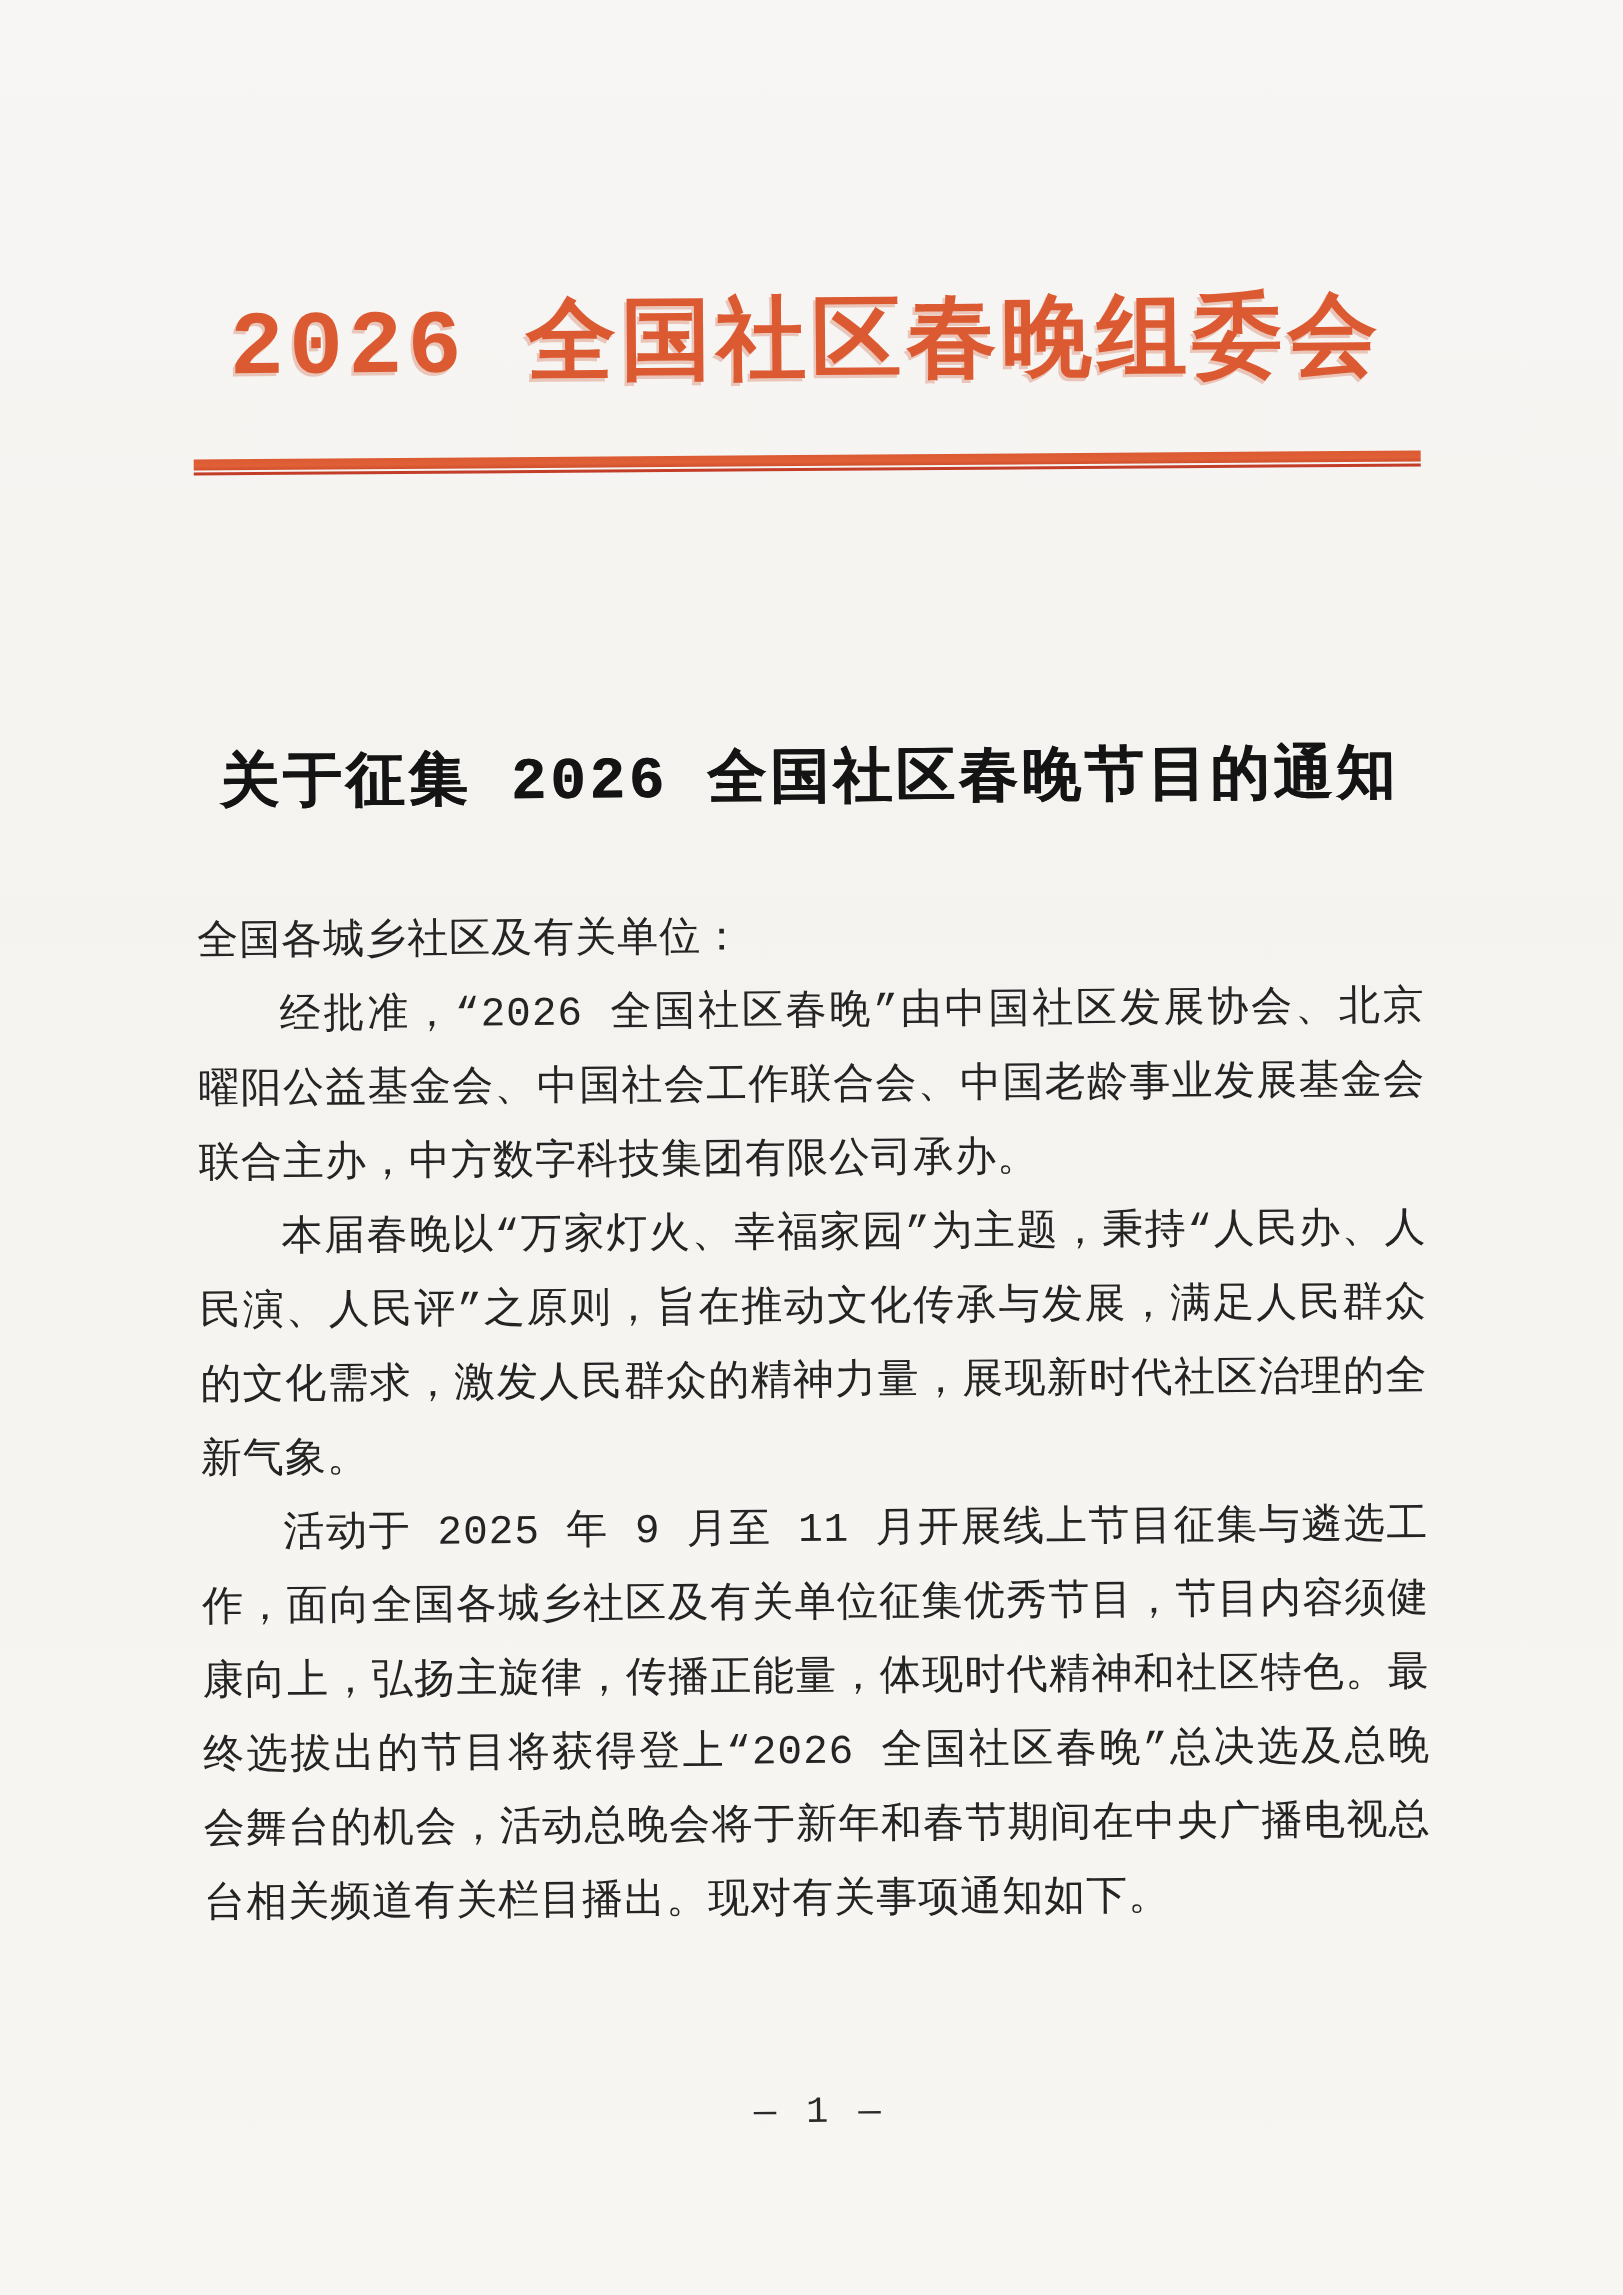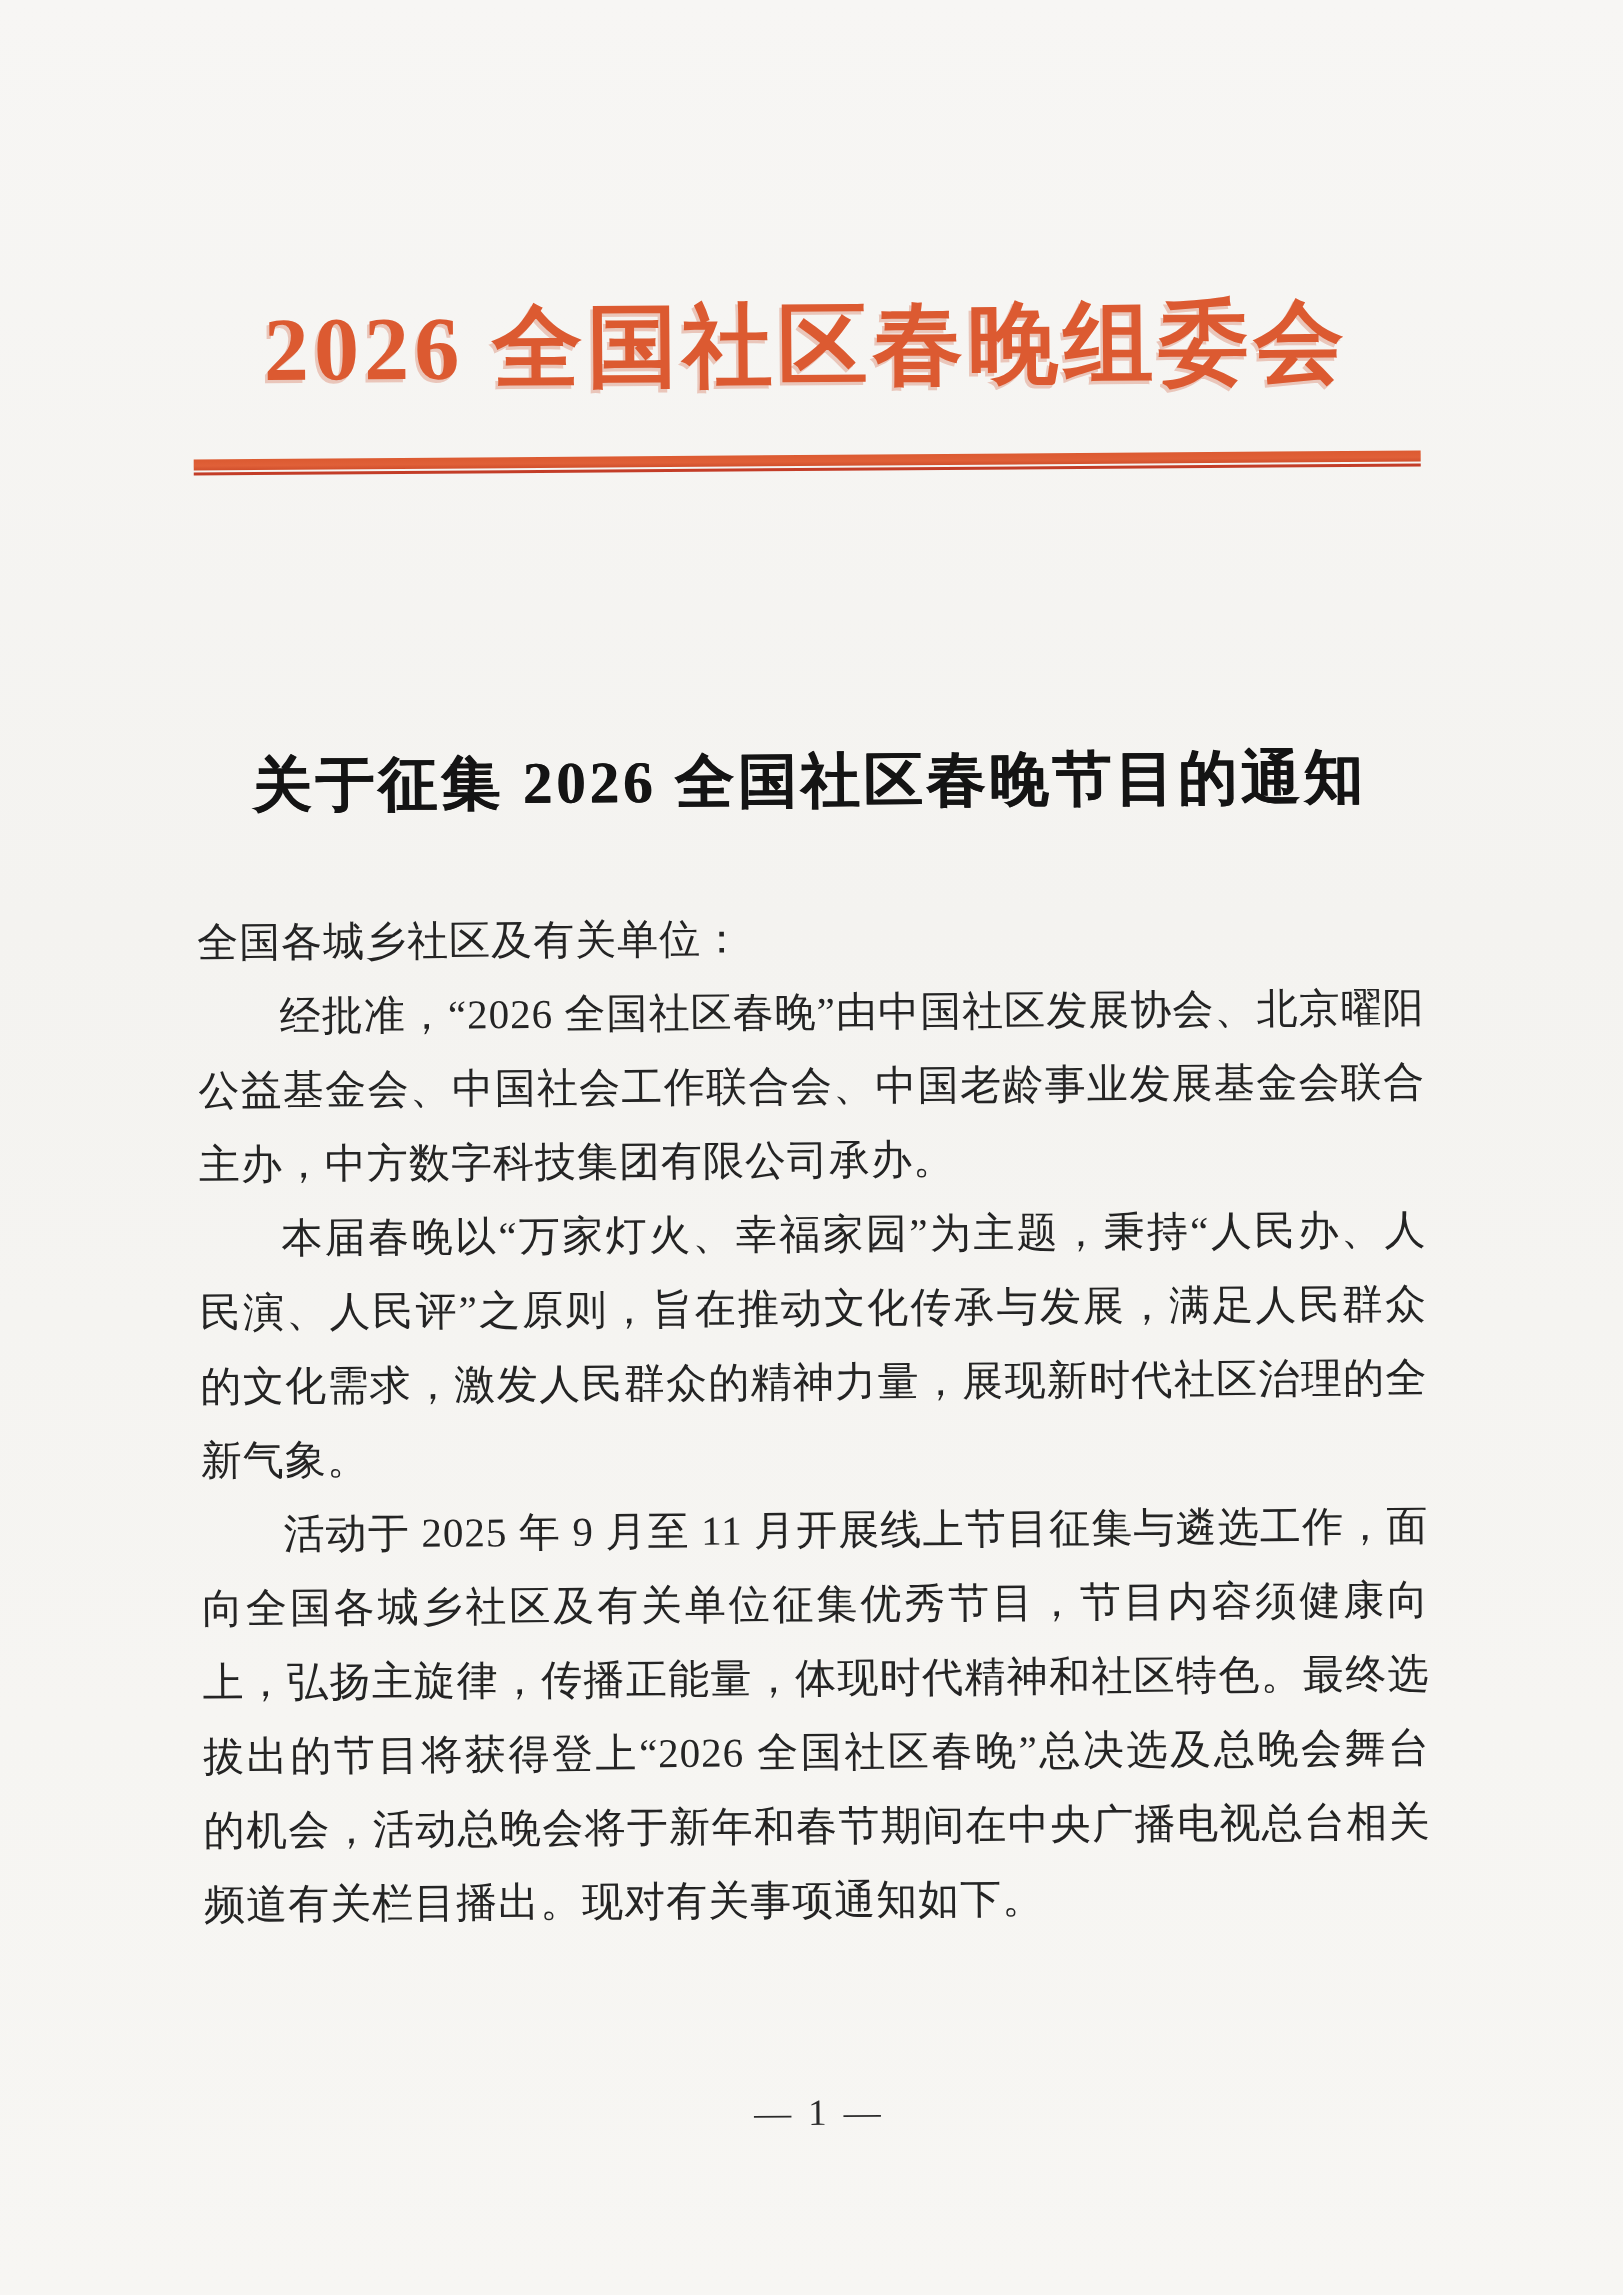--- a/index.html
+++ b/index.html
@@ -7,21 +7,21 @@
     padding: 0;
     background: #e9e8e5;
   }
   .paper {
     position: relative;
     width: 1624px;
     height: 2295px;
     margin: 0 auto;
     background: linear-gradient(180deg, #f7f6f4 0%, #f4f3f0 40%, #f6f5f2 75%, #f7f6f3 100%);
     overflow: hidden;
-    font-family: Liberation Serif, serif;
+    font-family: Liberation Mono, monospace;
     color: var(--ink, #1e1e1e);
   }
   .content {
     position: absolute;
     top: 0;
     left: 195px;
     width: 1227px;
     transform: rotate(-0.42deg);
     transform-origin: 50% 30%;
   }

